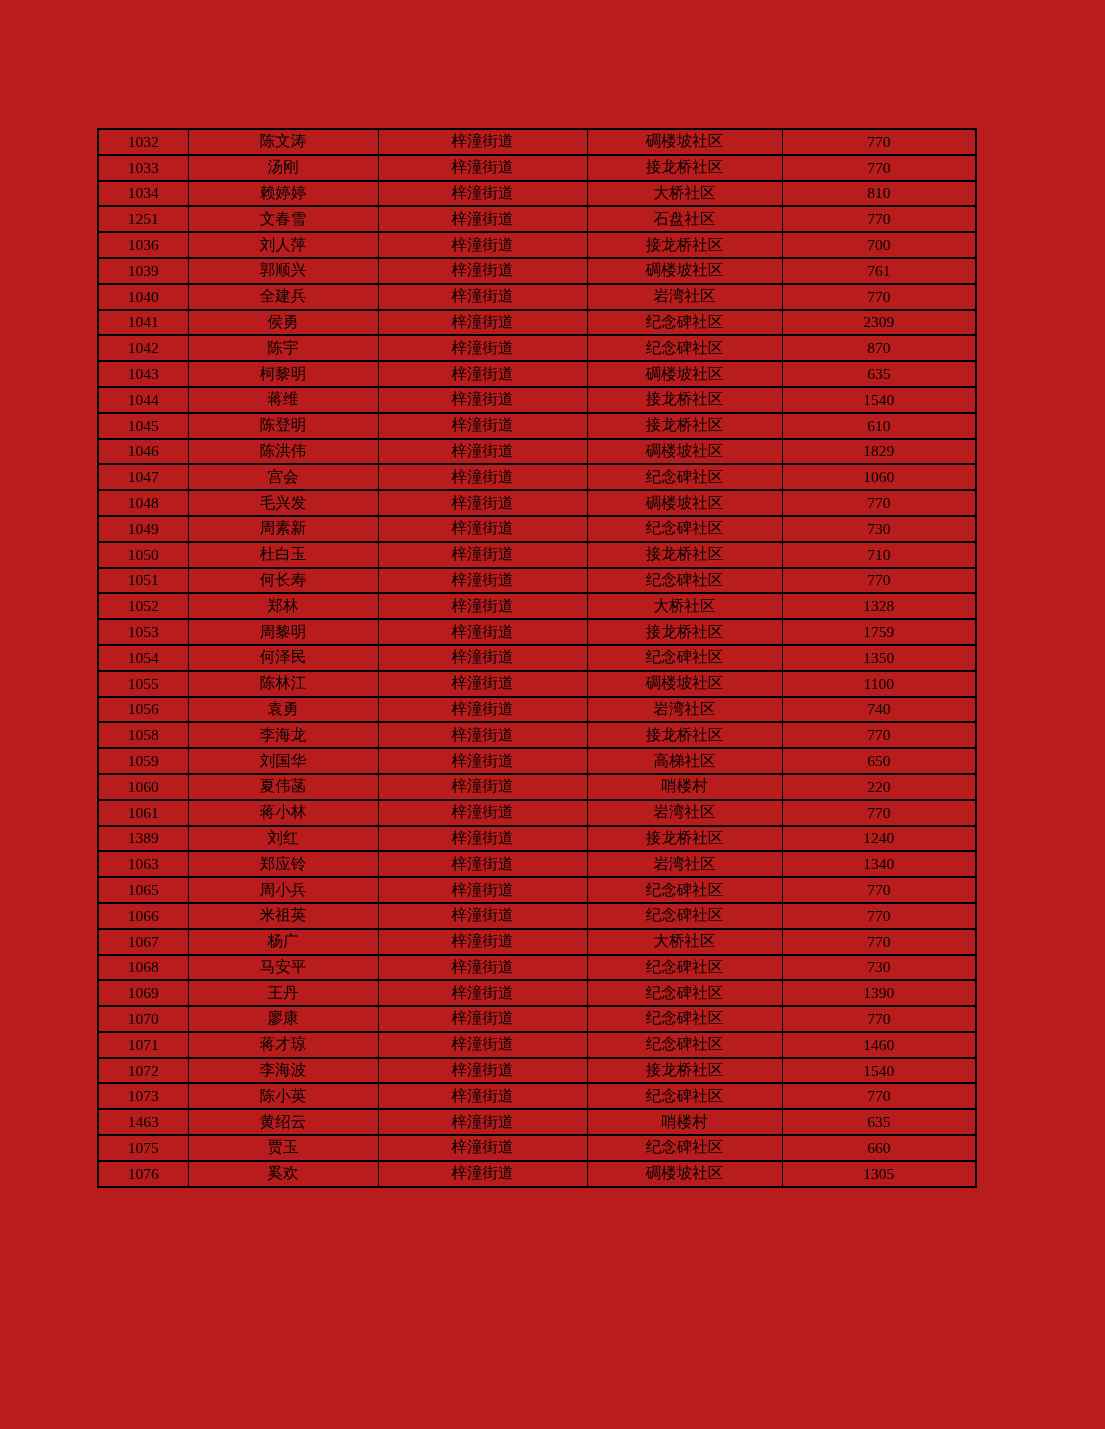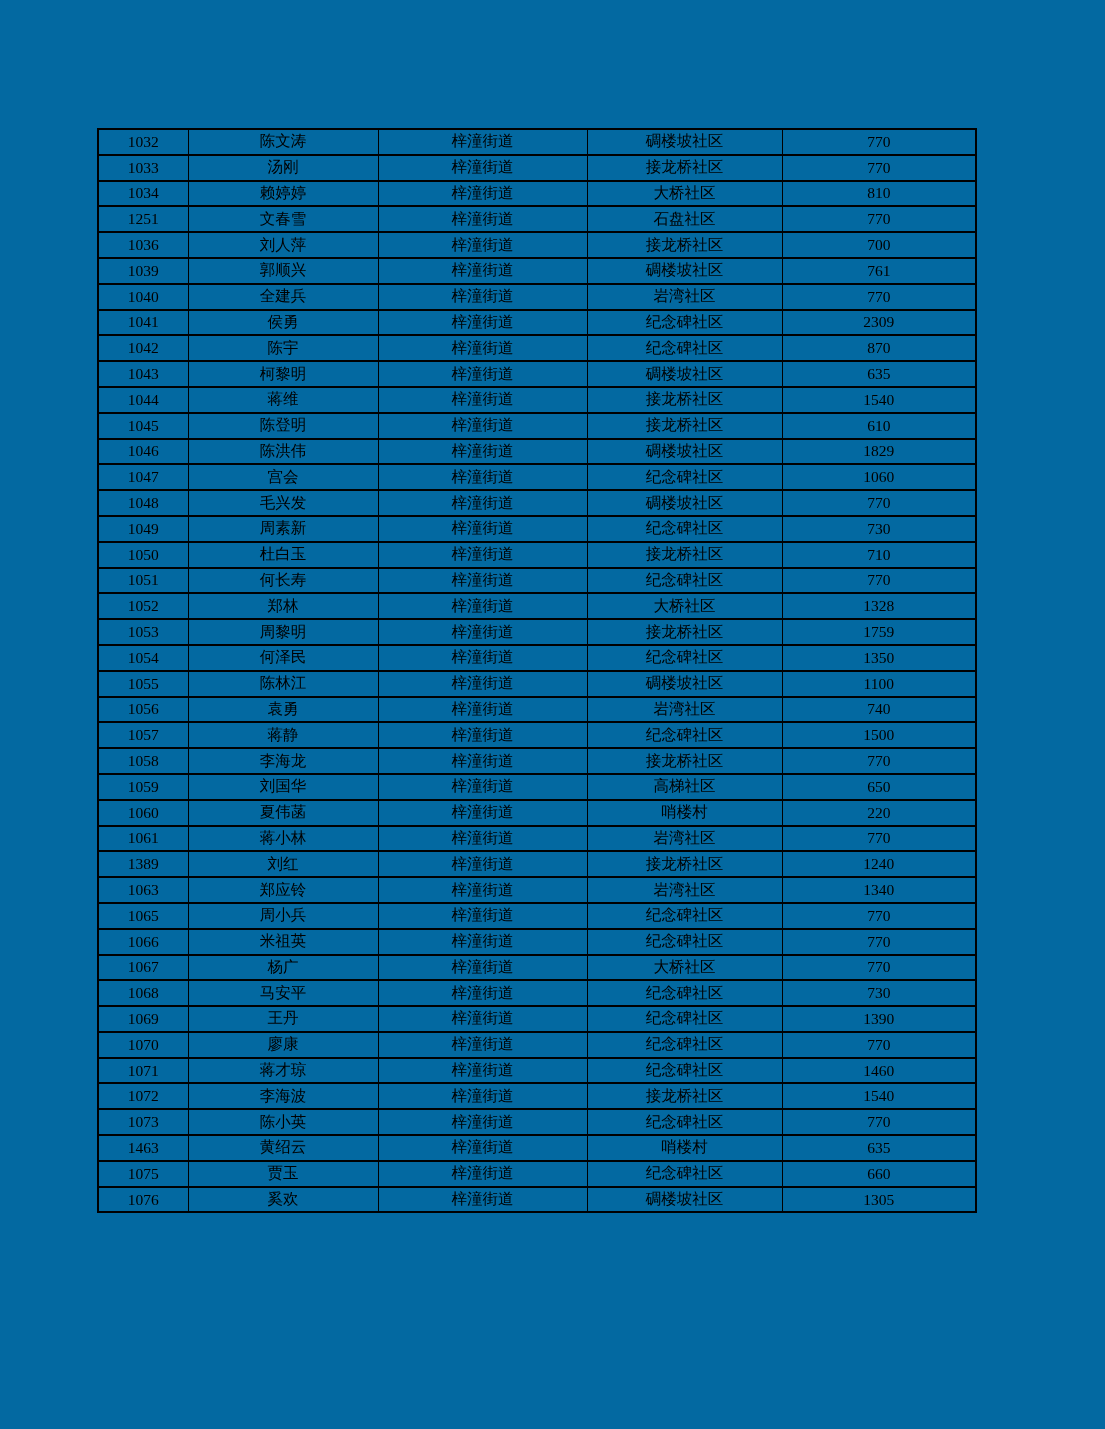--- a/index.html
+++ b/index.html
@@ -4,21 +4,21 @@
 <style>
   html, body {
     margin: 0;
     padding: 0;
     background: #ffffff;
   }
   .page {
     position: relative;
     width: 1105px;
     height: 1429px;
-    background: #0369a1;
+    background: #b91c1c;
     overflow: hidden;
   }
   table.roster {
     position: absolute;
     left: 97px;
     top: 128px;
     width: 878px;
     border-collapse: collapse;
     table-layout: fixed;
     border: 2px solid #000000;
@@ -212,27 +212,20 @@
     <td>1100</td>
   </tr>
         <tr>
     <td>1056</td>
     <td>袁勇</td>
     <td>梓潼街道</td>
     <td>岩湾社区</td>
     <td>740</td>
   </tr>
         <tr>
-    <td>1057</td>
-    <td>蒋静</td>
-    <td>梓潼街道</td>
-    <td>纪念碑社区</td>
-    <td>1500</td>
-  </tr>
-        <tr>
     <td>1058</td>
     <td>李海龙</td>
     <td>梓潼街道</td>
     <td>接龙桥社区</td>
     <td>770</td>
   </tr>
         <tr>
     <td>1059</td>
     <td>刘国华</td>
     <td>梓潼街道</td>

